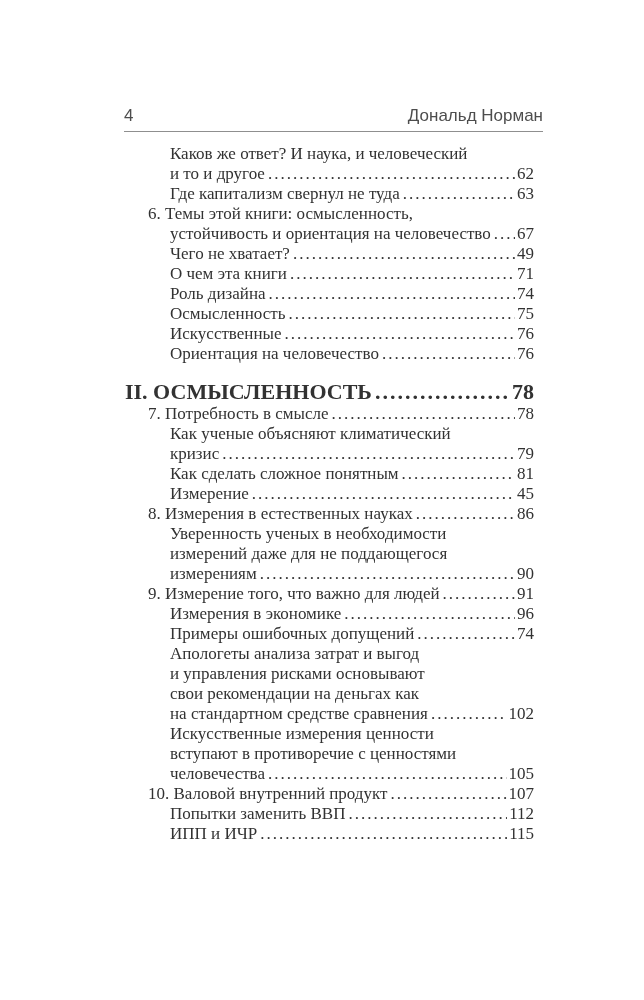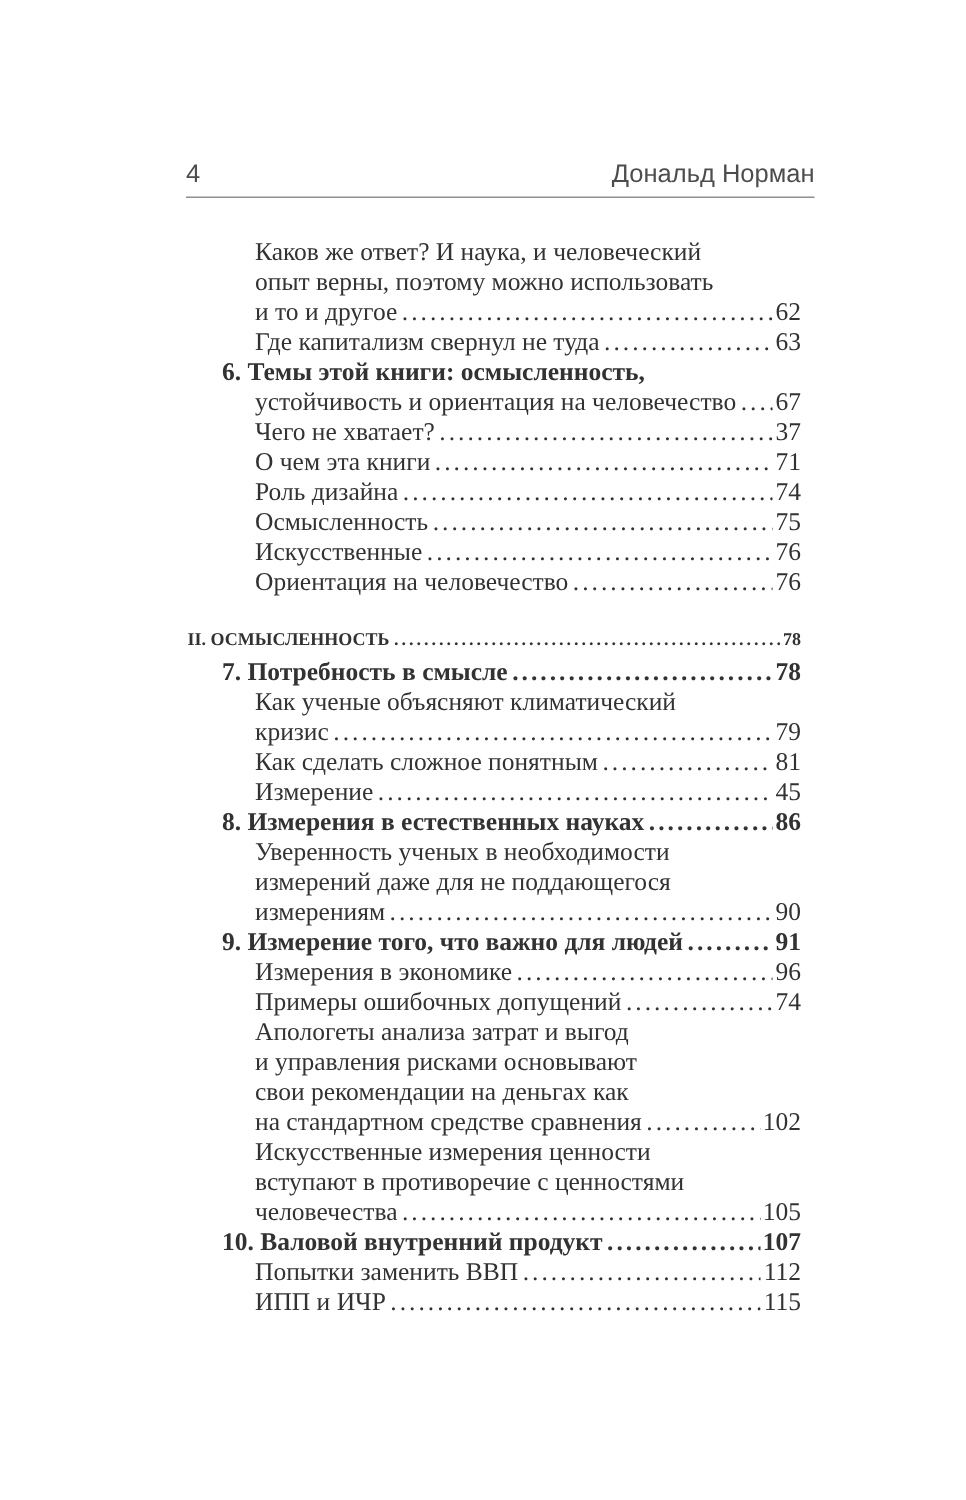--- a/index.html
+++ b/index.html
@@ -18,35 +18,35 @@
     justify-content: space-between;
     align-items: flex-end;
     margin: 106px 101px 0 124px;
     padding-bottom: 5px;
     border-bottom: 1.5px solid #8f8f8f;
     font-family: "Liberation Sans", "DejaVu Sans", sans-serif;
     font-size: 17px;
     color: #4d4d4d;
   }
   .toc {
-    margin: 26px 110px 0 125px; 
+    margin: 12px 110px 0 125px; 
     font-size: 17px;
     line-height: 20px;
   }
   .row {
     display: flex;
     align-items: baseline;
     height: 20px;
   }
   .row .txt { white-space: nowrap; flex: 0 0 auto; }
-  .row.lvl1 { padding-left: 23px; font-weight: bold; }
+  .row.lvl1 { padding-left: 23px; }
   .row.lvl2 { padding-left: 45px; }
   .row.part {
     font-weight: bold;
-    font-size: 12px;
+    font-size: 22px;
     height: 22px;
     margin-top: 18px;
   }
   .dots {
     flex: 1 1 auto;
     min-width: 0;
     overflow: hidden;
     white-space: nowrap;
     margin-left: 3px;
   }
@@ -69,24 +69,20 @@
     <span>4</span>
     <span>Дональд Норман</span>
   </div>
 
   <div class="toc">
       <div class="row lvl2">
       <span class="txt">Каков же ответ? И наука, и человеческий</span>
 
     </div>
       <div class="row lvl2">
-      <span class="txt">опыт верны, поэтому можно использовать</span>
-
-    </div>
-      <div class="row lvl2">
       <span class="txt">и то и другое</span>
       <span class="dots"></span>
       <span class="page-num">62</span>
     </div>
       <div class="row lvl2">
       <span class="txt">Где капитализм свернул не туда</span>
       <span class="dots"></span>
       <span class="page-num">63</span>
     </div>
       <div class="row lvl1">
@@ -94,21 +90,21 @@
 
     </div>
       <div class="row lvl2">
       <span class="txt">устойчивость и ориентация на человечество</span>
       <span class="dots"></span>
       <span class="page-num">67</span>
     </div>
       <div class="row lvl2">
       <span class="txt">Чего не хватает?</span>
       <span class="dots"></span>
-      <span class="page-num">37</span>
+      <span class="page-num">49</span>
     </div>
       <div class="row lvl2">
       <span class="txt">О чем эта книги</span>
       <span class="dots"></span>
       <span class="page-num">71</span>
     </div>
       <div class="row lvl2">
       <span class="txt">Роль дизайна</span>
       <span class="dots"></span>
       <span class="page-num">74</span>

